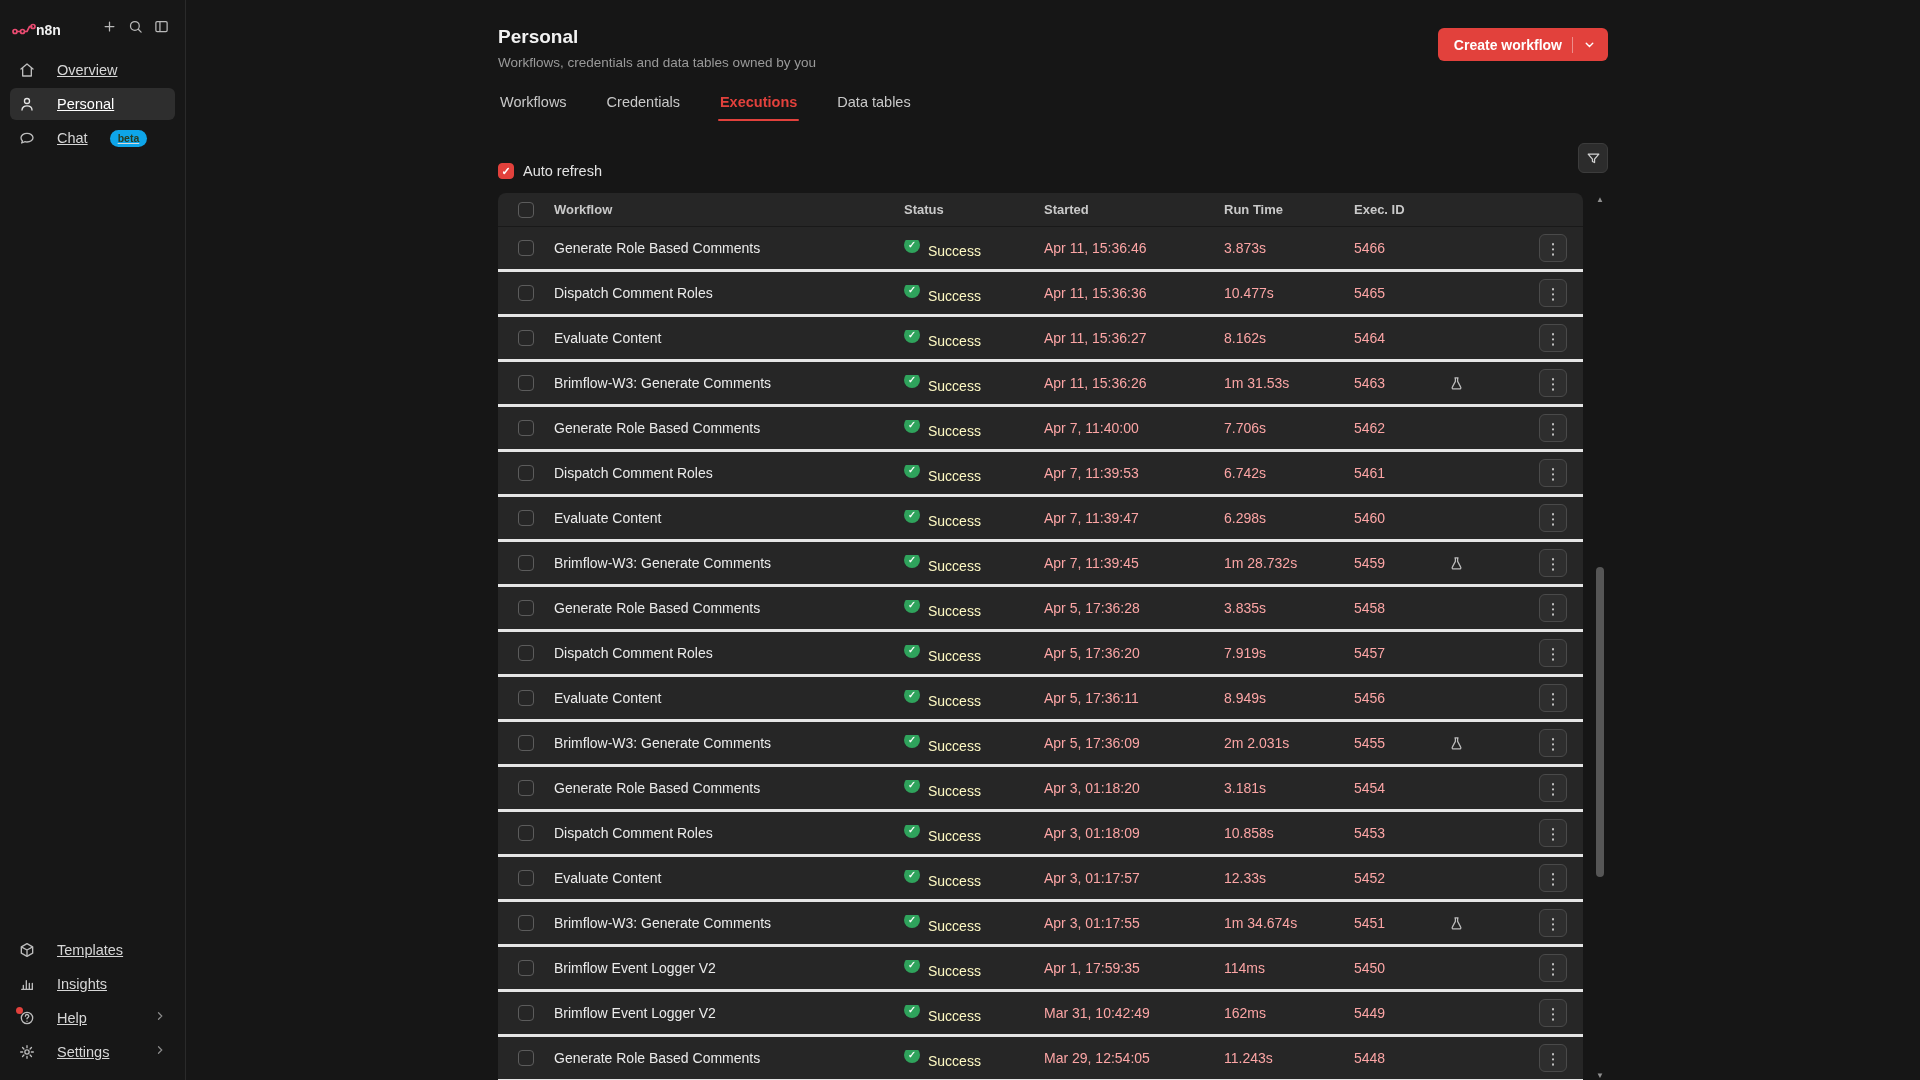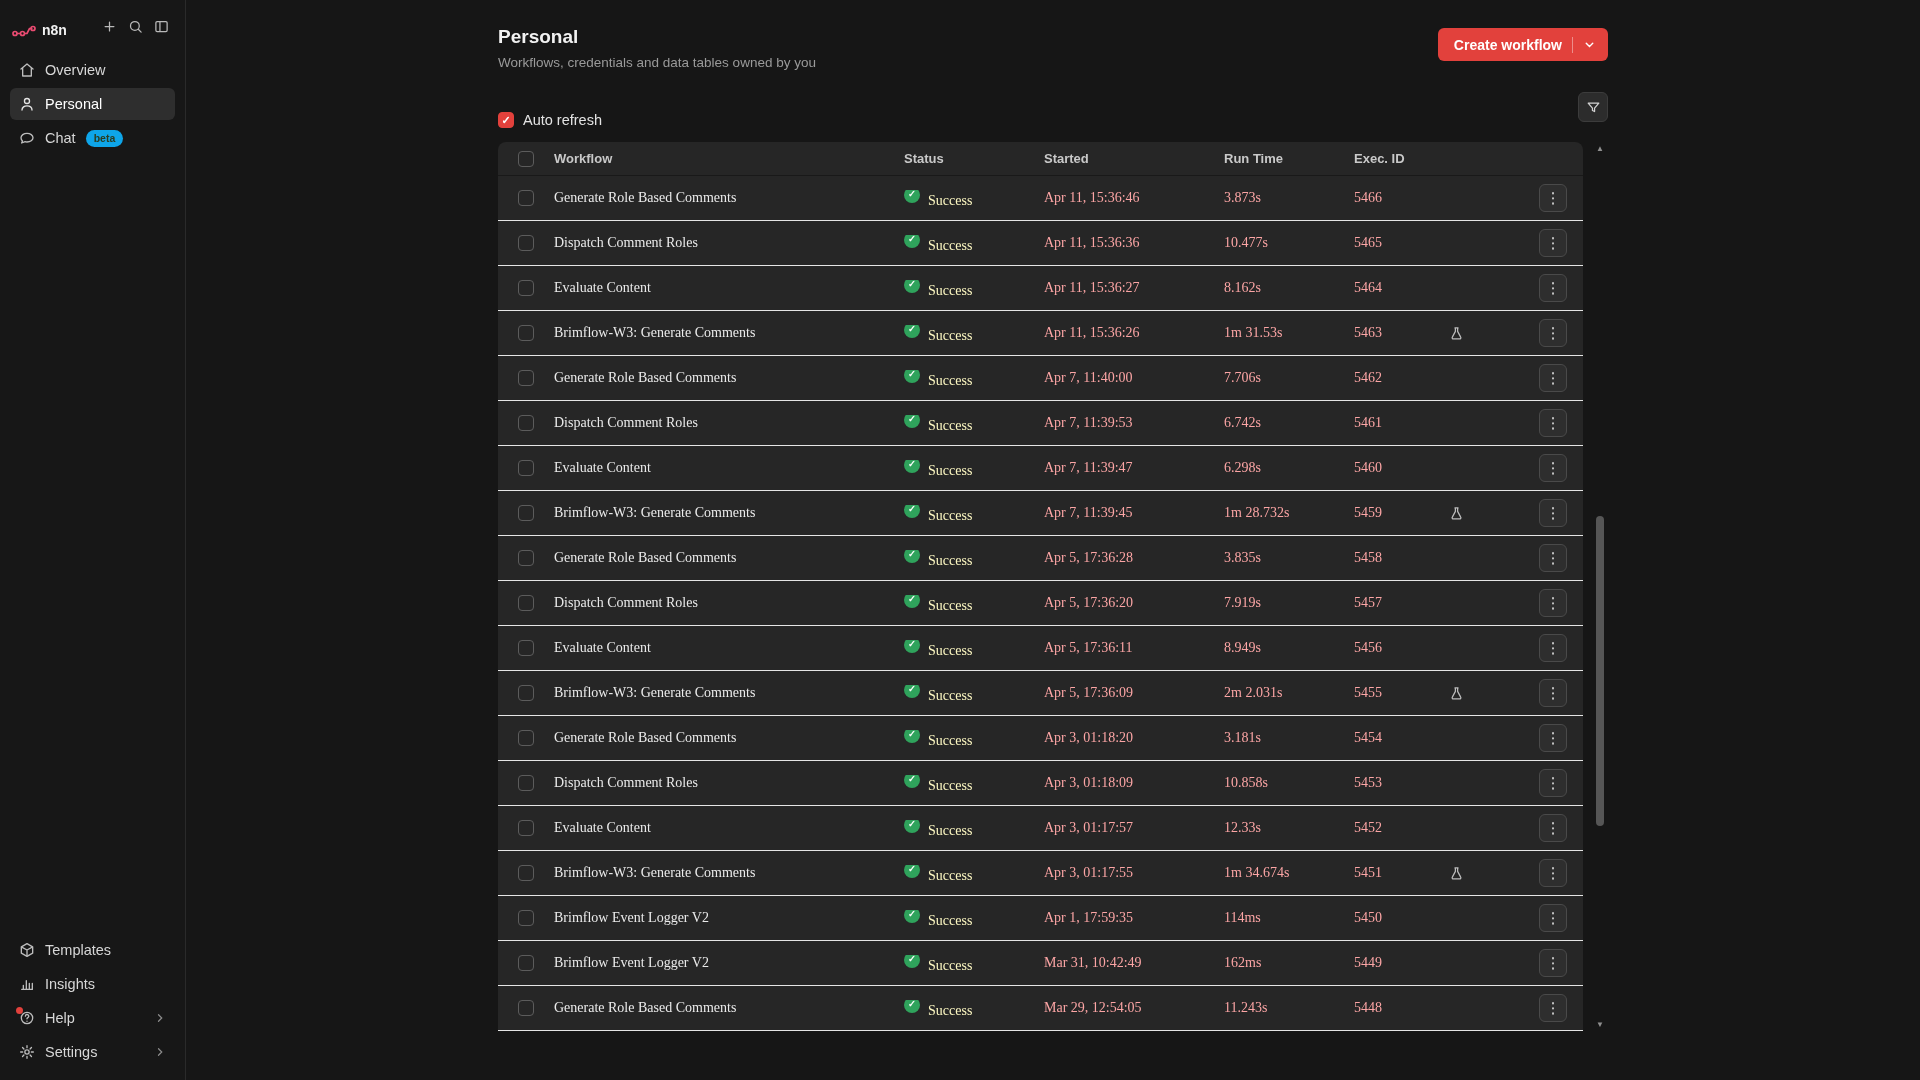--- a/index.html
+++ b/index.html
@@ -13,30 +13,30 @@
   svg { display:block; }
   .app { display:flex; width:100%; height:100%; }
 
   
   .sidebar {
     width:186px; background:#171717; border-right:1px solid #2a2a2a;
     display:flex; flex-direction:column; padding:12px 10px 10px;
     flex-shrink:0;
   }
   .sidebar-top { display:flex; align-items:center; padding:2px 2px 16px; gap:2px; }
-  .logo { display:flex; align-items:flex-end; gap:6px; cursor:pointer;margin-top:8px; }
+  .logo { display:flex; align-items:flex-start; cursor:pointer;margin-top:8px; }
   .logo-text { font-weight:700; font-size:14px; color:#f1f1f1; }
   .flex-spacer { flex:1; }
   .icon-btn {
     background:none; border:none; color:#b9b9b9; width:24px; height:24px;
     display:flex; align-items:center; justify-content:center; cursor:pointer; border-radius:4px;
   }
   .nav-item {
-    display:flex; align-items:center; gap:10px; padding:8px 9px; border-radius:6px;
-    font-size:14.5px; color:#d7d7d7; cursor:pointer; margin-bottom:2px; position:relative;
+    display:flex; gap:22px; padding:8px 9px; border-radius:6px;
+    font-size:14.5px; color:#d7d7d7; cursor:pointer; margin-bottom:2px; position:relative;text-decoration:underline;
   }
   .nav-item.active { background:#2e2e2e; color:#ffffff; }
   .nav-icon { color:#bdbdbd; display:flex; position:relative; }
   .nav-item.active .nav-icon { color:#e6e6e6; }
   .chev { margin-left:auto; color:#8d8d8d; display:flex; }
   .badge-beta {
     background:#0ea5e9; color:#2a3c20; font-size:10.5px; font-weight:700;
     padding:2px 8px; border-radius:9px; line-height:1.2;
   }
   .sidebar-bottom { margin-top:auto; }
@@ -91,21 +91,21 @@
   }
   .thead, .trow {
     display:grid;
     grid-template-columns:56px 350px 140px 180px 130px 95px 1fr 60px;
     align-items:center;
   }
   .thead {
     height:34px; font-size:13px; font-weight:700; color:#c9c9c9;
     border-bottom:1px solid #191919;
   }
-  .trow { height:45px; border-bottom:1px solid #e5e5e5; cursor:pointer;font-family:Liberation Serif, serif; }
+  .trow { height:45px; border-bottom:3px solid #e5e5e5; cursor:pointer; }
   .cell { overflow:hidden; white-space:nowrap; }
   .c-check { padding-left:20px; display:flex; align-items:center; }
   .c-wf { color:#ebebeb; font-weight:500; }
   .c-status { display:flex; align-items:center; gap:8px; }
   .status-dot {
     width:16px; height:16px; border-radius:50%; background:var(--success,#2fa35c);
     display:inline-flex; align-items:center; justify-content:center; flex-shrink:0;
     transform:translateY(-3px);
   }
   .status-dot::after { content:"✓"; color:#fff; font-size:9.5px; font-weight:700; line-height:1; }
@@ -263,20 +263,26 @@
         </div>
         <button class="create-btn">
           <span>Create workflow</span>
           <span class="btn-divider"></span>
           <svg width="13" height="13" viewBox="0 0 24 24" fill="none" stroke="#fff" stroke-width="2.6" stroke-linecap="round">
               <path d="M6 9.5l6 6 6-6"></path>
             </svg>
         </button>
       </div>
 
+      <div class="tabs">
+        <div class="tab">Workflows</div>
+        <div class="tab">Credentials</div>
+        <div class="tab active">Executions</div>
+        <div class="tab">Data tables</div>
+      </div>
 
       <div class="toolbar">
         <label class="auto-refresh">
           <span class="checkbox checked" id="auto-refresh-box"></span>
           <span>Auto refresh</span>
         </label>
         <button class="filter-btn">
           <svg width="15" height="15" viewBox="0 0 24 24" fill="none" stroke="currentColor" stroke-width="2" stroke-linejoin="round">
               <path d="M3.5 5h17l-6.8 8v5.5l-3.4-1.8V13z"></path>
             </svg>

